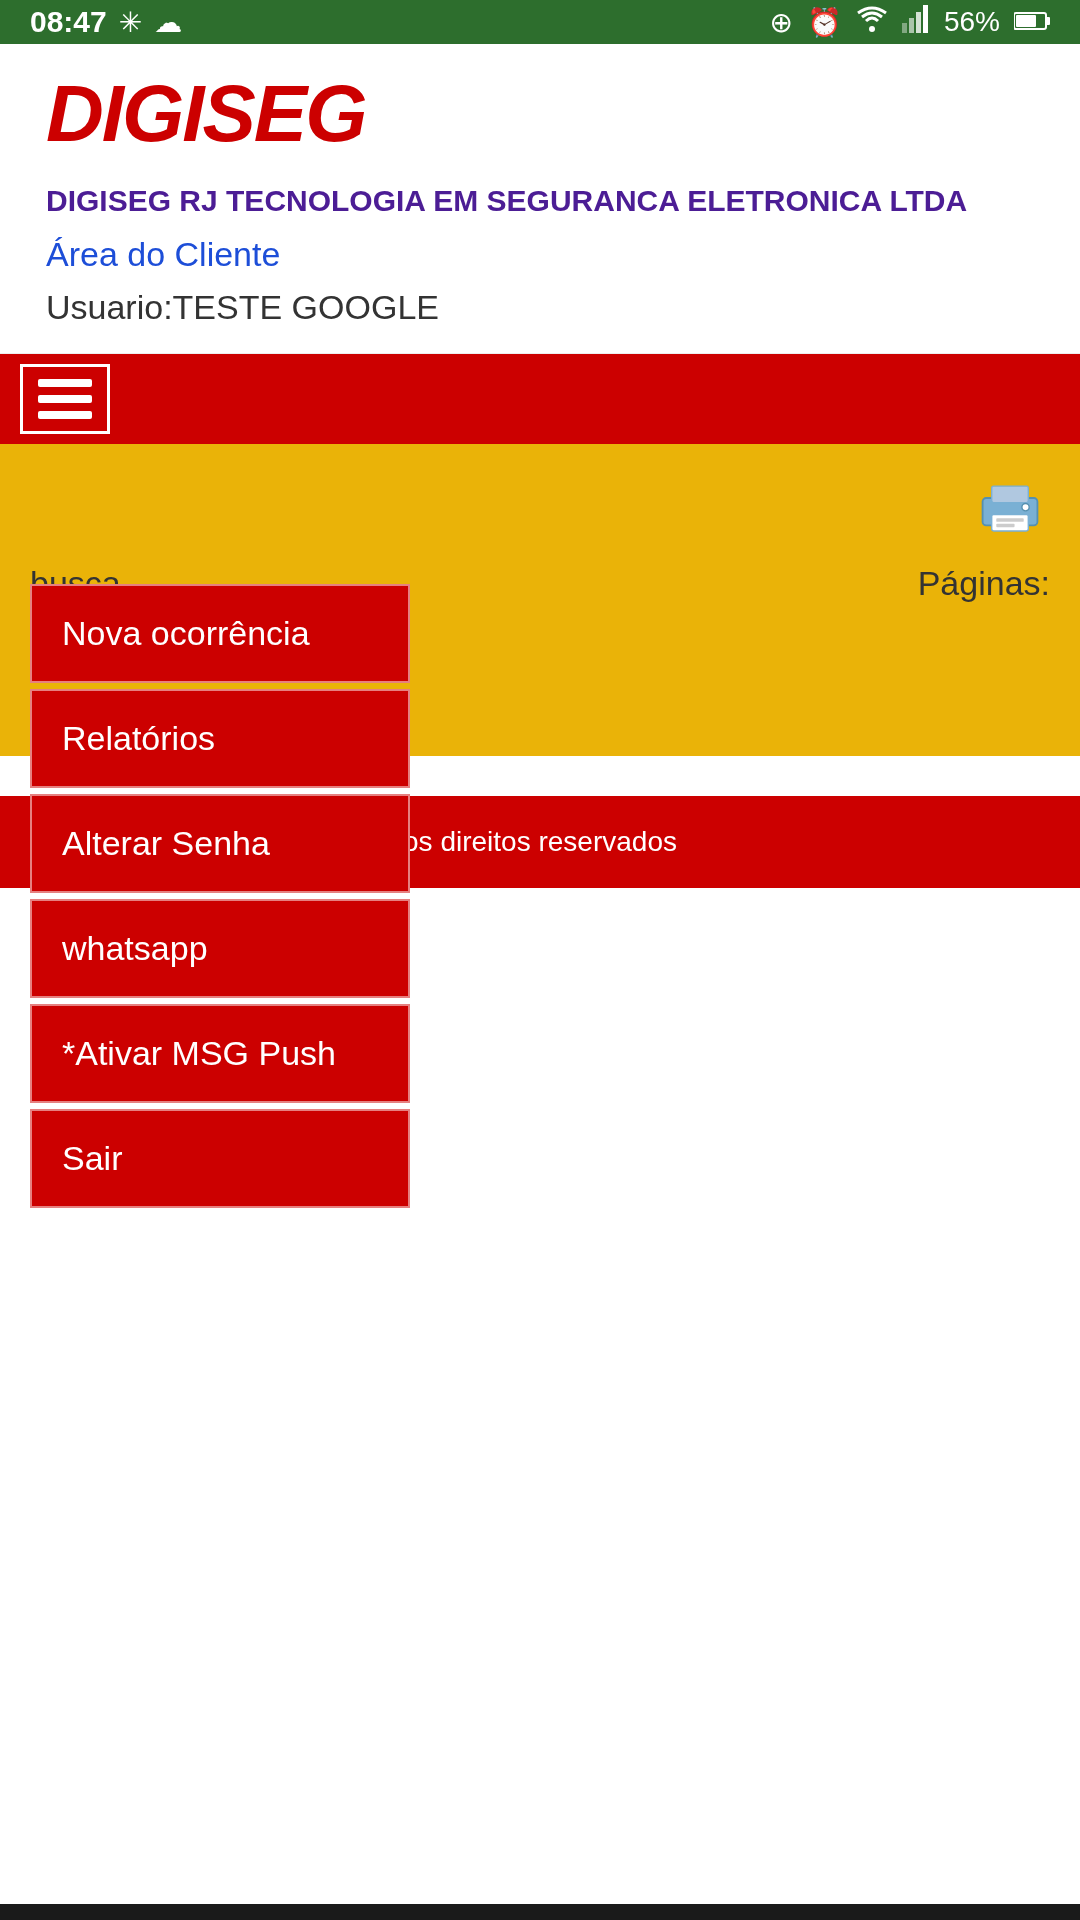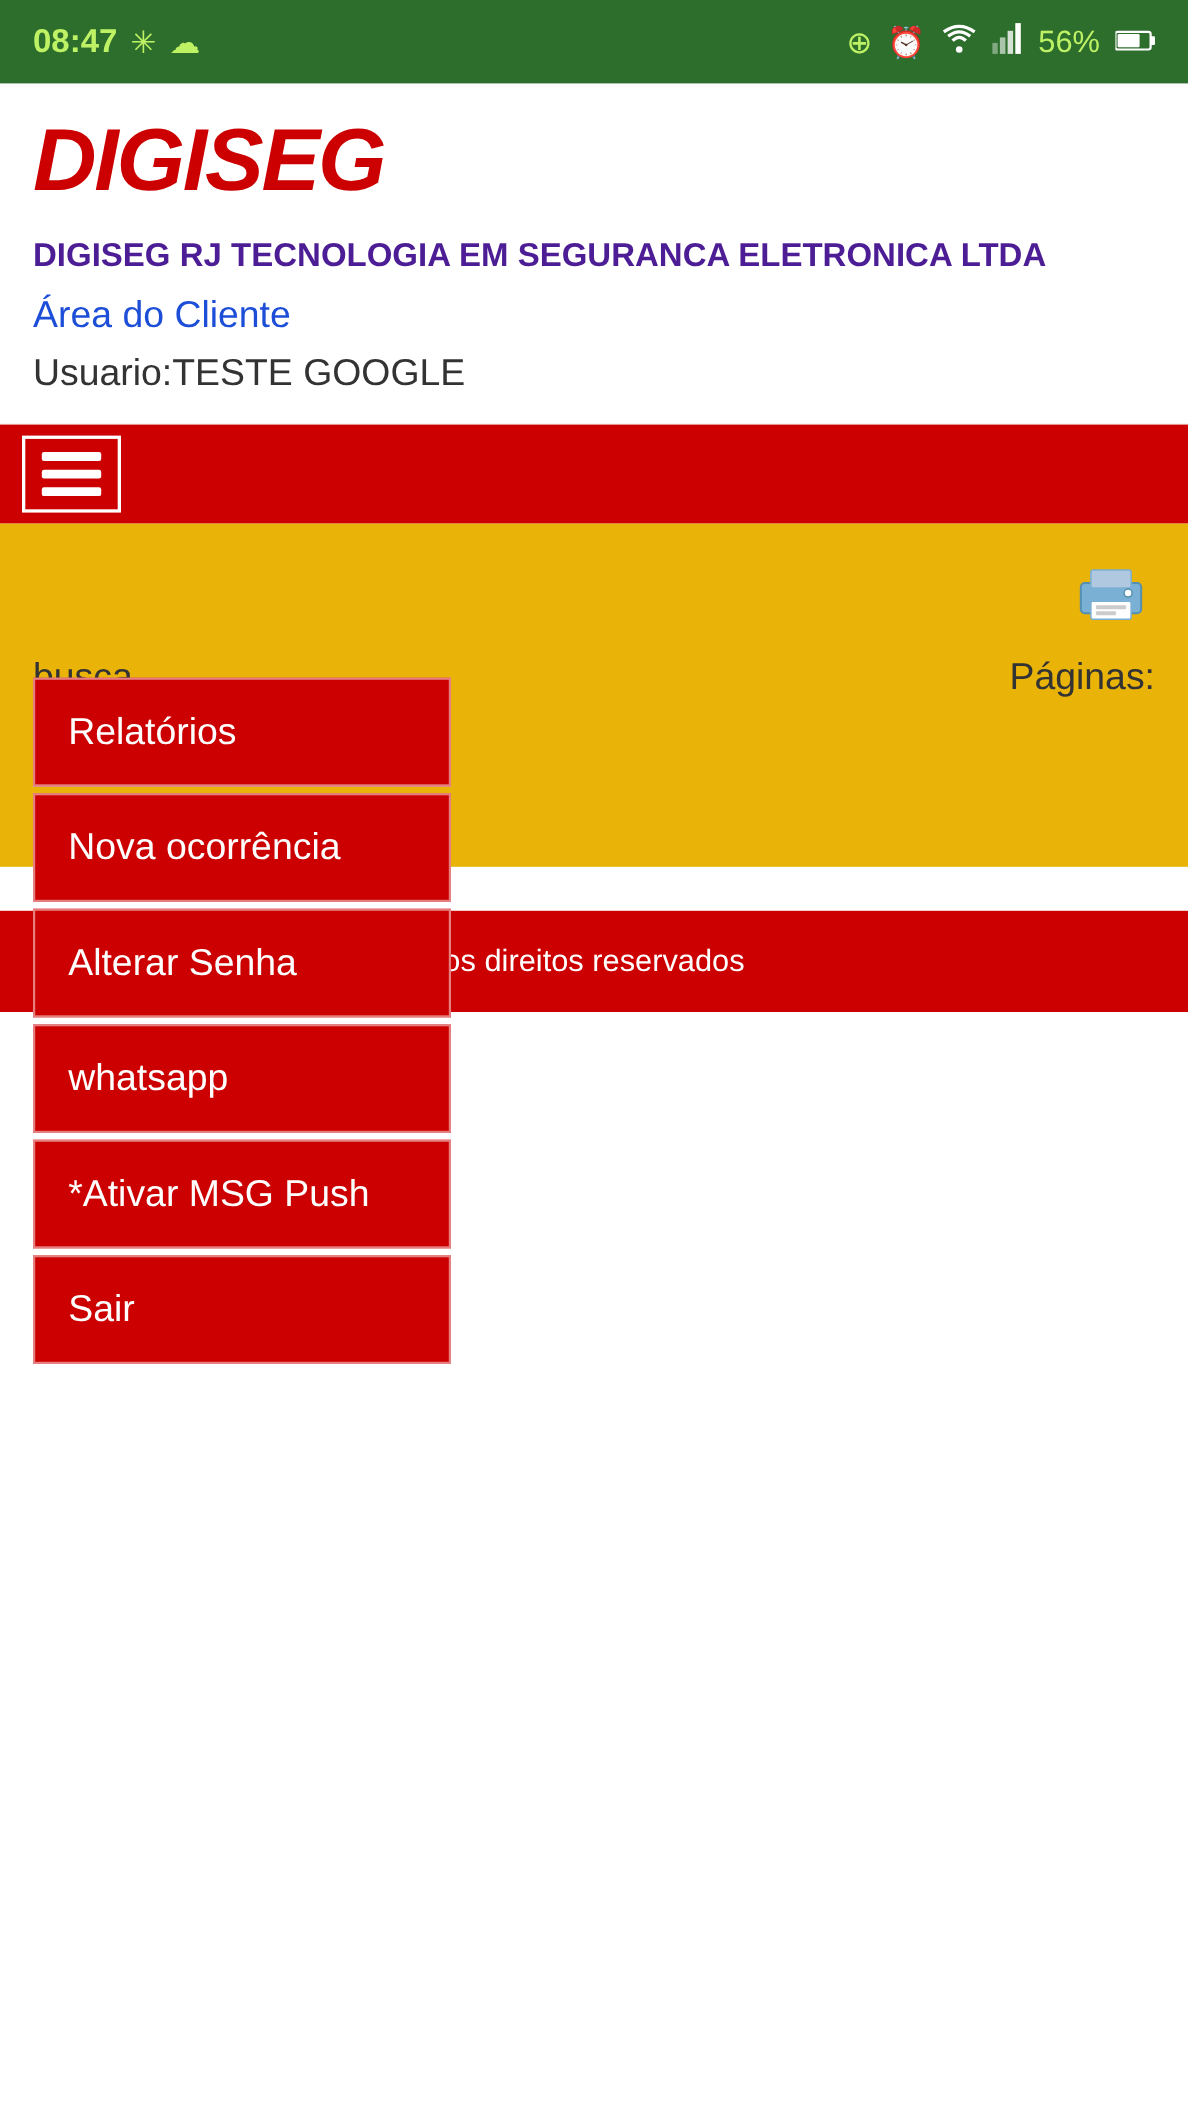--- a/index.html
+++ b/index.html
@@ -9,27 +9,27 @@
       width: 1080px;
       min-height: 1920px;
       background: #1a1a1a;
       font-family: 'Arial', sans-serif;
       position: relative;
     }
 
     
     .status-bar {
       width: 100%;
-      height: 76px;
+      height: 44px;
       background: #2d6e2d;
       display: flex;
       align-items: center;
       justify-content: space-between;
       padding: 0 30px;
-      color: #bef264;
+      color: #ffffff;
       font-size: 28px;
       gap: 36px;
     }
     .status-bar-left {
       display: flex;
       align-items: center;
       gap: 12px;
     }
     .status-bar-right {
       display: flex;
@@ -44,21 +44,21 @@
     
     .app-container {
       width: 100%;
       background: white;
       min-height: 1860px;
       position: relative;
     }
 
     
     .header-logo-area {
-      padding: 30px 30px 20px 30px;
+      padding: 30px 30px 20px 46px;
       background: white;
       border-bottom: 1px solid #eee;
     }
 
     .logo-block {
       display: flex;
       align-items: flex-start;
     }
 
     .logo-text-digiseg {
@@ -316,21 +316,21 @@
     </div>
 
     <div class="result-count">ados: 0</div>
   </div>
 
   <div class="footer">
     <span>os direitos reservados</span>
   </div>
 
   <div class="dropdown-menu">
+    <div class="menu-item">Nova ocorrência</div>
     <div class="menu-item">Relatórios</div>
-    <div class="menu-item">Nova ocorrência</div>
     <div class="menu-item">Alterar Senha</div>
     <div class="menu-item">whatsapp</div>
     <div class="menu-item">*Ativar MSG Push</div>
     <div class="menu-item">Sair</div>
   </div>
 
 </div>
 
 </body></html>

